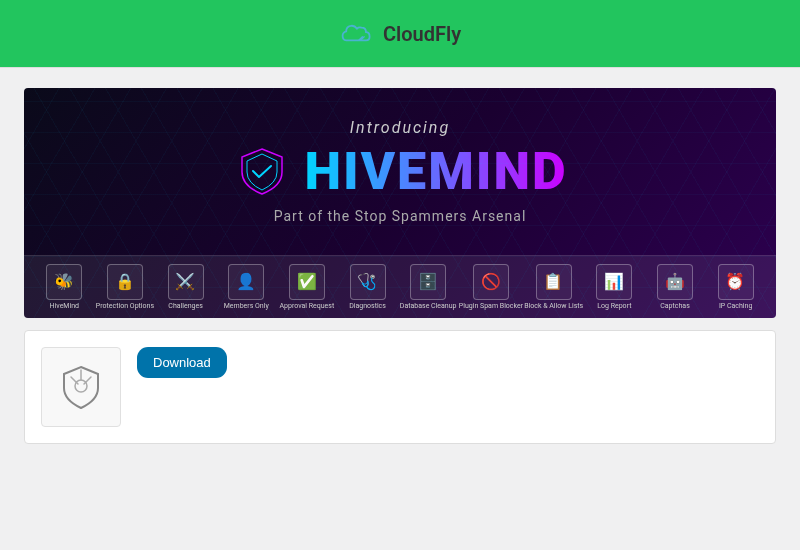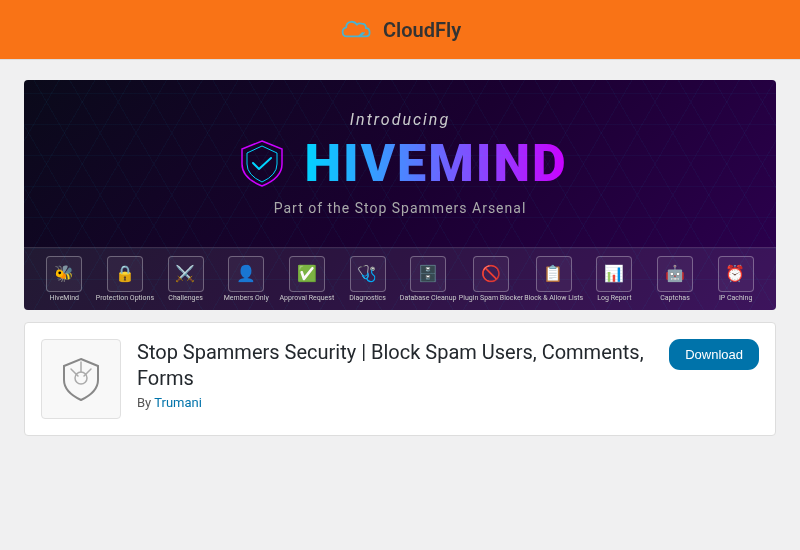--- a/index.html
+++ b/index.html
@@ -6,22 +6,22 @@
     body {
       width: 800px;
       height: 550px;
       background: #f0f0f1;
       font-family: -apple-system, BlinkMacSystemFont, "Segoe UI", Roboto, sans-serif;
       overflow: hidden;
     }
 
     
     .header {
-      background: #f97316;
-      height: 60px;
+      background: #22c55e;
+      height: 68px;
       display: flex;
       align-items: center;
       justify-content: center;
       border-bottom: 1px solid #ddd;
     }
     .logo-container {
       display: flex;
       align-items: center;
       gap: 8px;
     }
@@ -302,24 +302,17 @@
   </div>
 
   <div class="plugin-card">
     <div class="plugin-thumbnail">
       <svg width="50" height="50" viewBox="0 0 50 50" fill="none" xmlns="http://www.w3.org/2000/svg">
         <path d="M25 5 L42 12 L42 26 Q42 38 25 46 Q8 38 8 26 L8 12 Z" fill="none" stroke="#888" stroke-width="2"></path>
         <circle cx="25" cy="24" r="6" fill="none" stroke="#aaa" stroke-width="1.5"></circle>
         <path d="M22 22 L15 15 M28 22 L35 15 M25 18 L25 8" stroke="#aaa" stroke-width="1.5" stroke-linecap="round"></path>
       </svg>
     </div>
-    <div class="plugin-info">
-      <div class="plugin-title">Stop Spammers Security | Block Spam Users, Comments, Forms</div>
-      <div class="plugin-author">
-        <span>By</span>
-        <a href="#">Trumani</a>
-      </div>
-    </div>
     <div class="card-right">
       <button class="download-btn">Download</button>
     </div>
   </div>
 </main>
 
 </body></html>

